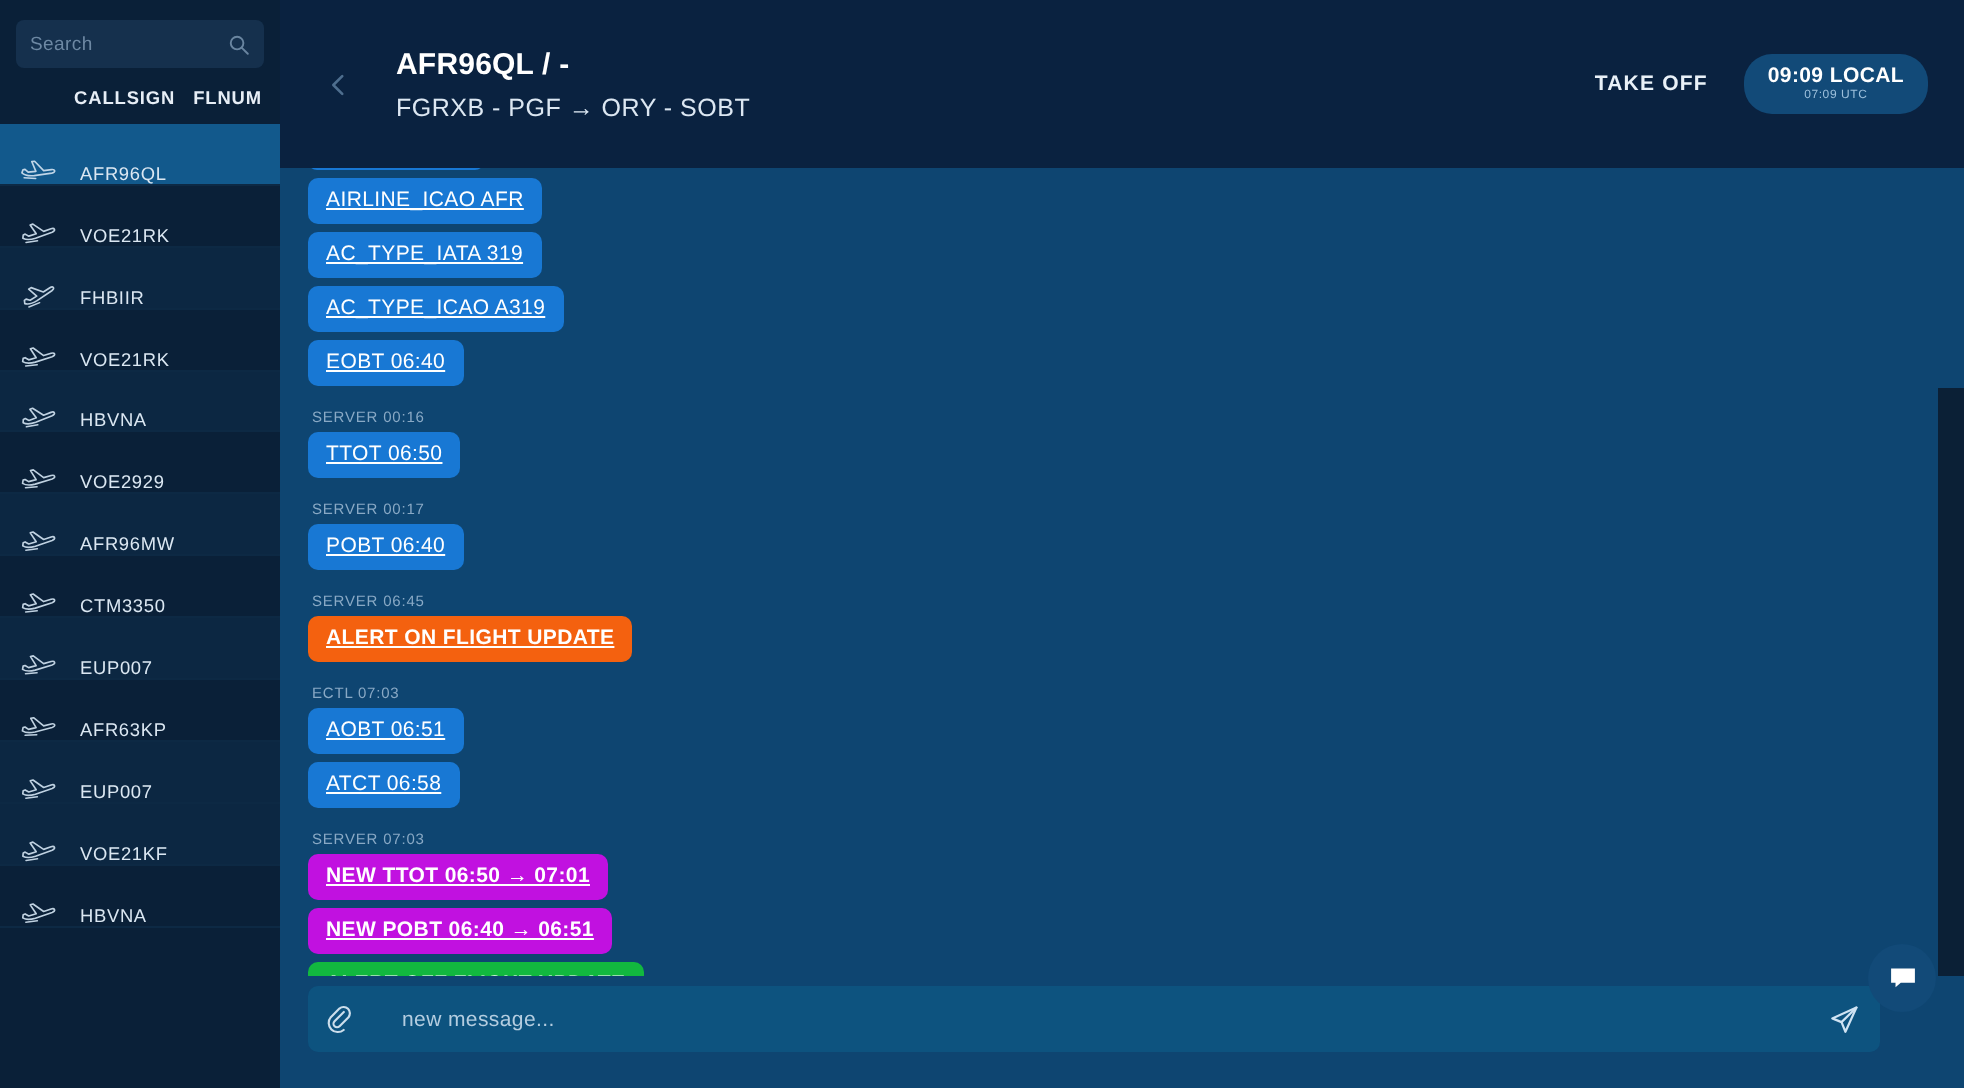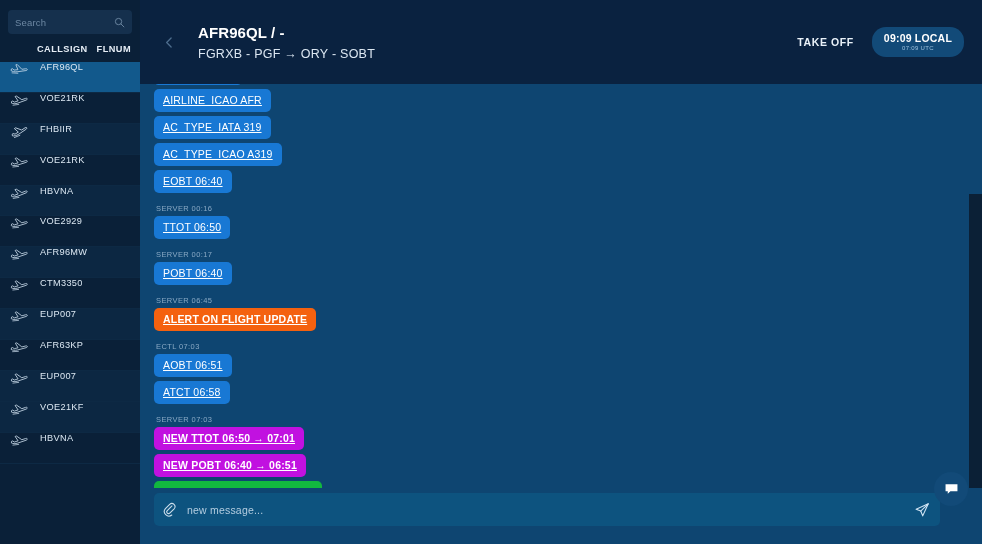--- a/index.html
+++ b/index.html
@@ -60,21 +60,21 @@
     letter-spacing: .45px;
   }
 
   .flight-list {
     flex: 1;
     overflow: hidden;
   }
   .flight-row {
     height: 30.9px;
     display: flex;
-    align-items: flex-start;
+    align-items: flex-end;
     padding: 0 0 0 9px;
     border-bottom: 1px solid #0d2944;
     background: #0c2742;
     cursor: pointer;
   }
   .flight-row.alt { background: #0a2038; }
   .flight-row.active { background: #12598c; }
   .plane-ic { width: 20px; height: 14px; flex: 0 0 20px; opacity: .92; }
   .plane-ic svg { display: block; width: 20px; height: 14px; }
   .flight-cs {
@@ -228,21 +228,21 @@
   .clip-ic { width: 13px; height: 15px; flex: 0 0 13px; opacity: .95; }
   .clip-ic svg { display:block; }
   .msg-input {
     flex: 1;
     background: transparent;
     border: none;
     outline: none;
     color: #ffffff;
     font-size: 10.5px;
     font-family: "Liberation Sans", sans-serif;
-    margin-left: 11px;
+    margin-left: 25px;
     letter-spacing: .2px;
   }
   .msg-input::placeholder { color: #b4cde0; }
   .send-ic { width: 16px; height: 16px; flex: 0 0 16px; cursor: pointer; }
   .send-ic svg { display:block; }
 
   .fab {
     position: absolute;
     right: 14px;
     bottom: 38px;

